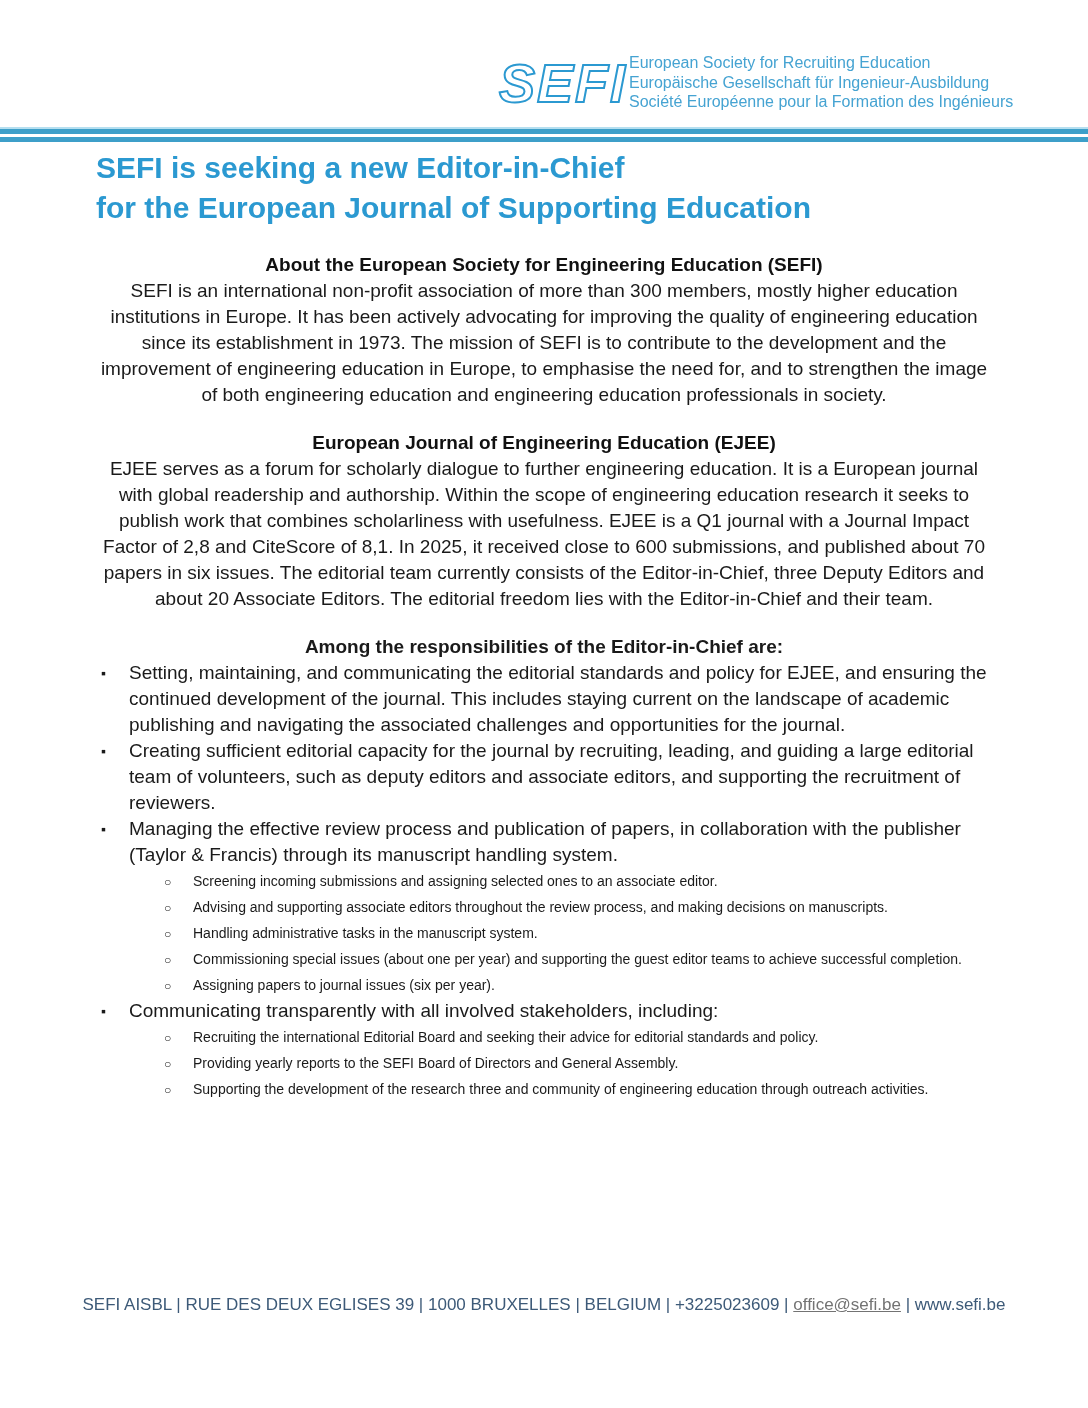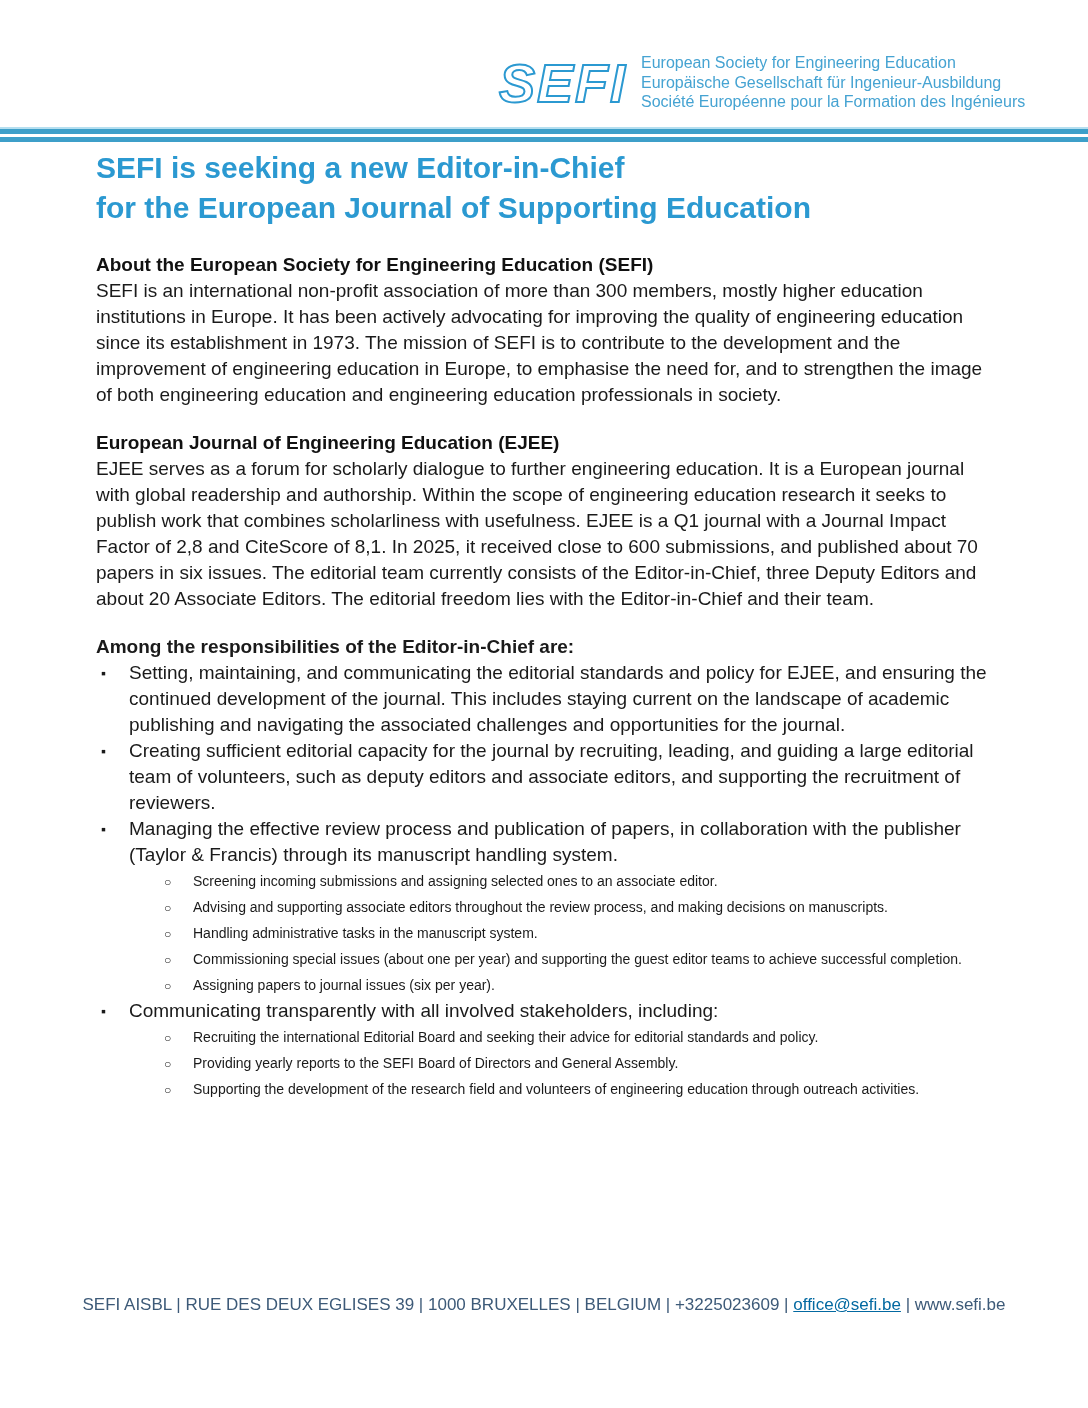--- a/index.html
+++ b/index.html
@@ -14,21 +14,20 @@
   }
 
   
   .header {
     box-sizing: border-box;
     height: 127px;
     padding-top: 50px;
     padding-left: 497px;
     display: flex;
     align-items: flex-start;
-    gap: 12px;
   }
   .logo-box { width: 132px; height: 64px; flex: 0 0 auto; }
   .org-names {
     padding-top: 3px;
     font-size: 16px;
     line-height: 19.5px;
     color: #45a3d2;
     white-space: nowrap;
   }
 
@@ -53,20 +52,21 @@
     font-size: 30px;
     line-height: 40px;
     font-weight: 700;
     color: #2b99d1;
   }
 
   .body-text, .section-heading, .list-intro {
     font-size: 19px;
     line-height: 26px;
     margin: 0;
+    text-align: center;
   }
   .section-heading { font-weight: 700; color: #111111; }
   .sec-about .section-heading { margin-top: 24px; }
   .sec-ejee  .section-heading { margin-top: 22px; }
   .list-intro { margin-top: 22px; font-weight: bold; }
 
   
   ul.l1, ul.l2 { list-style: none; margin: 0; padding: 0; }
   ul.l1 > li {
     position: relative;
@@ -104,38 +104,38 @@
     top: 1294px;
     left: 0;
     width: 100%;
     text-align: center;
     font-size: 17px;
     line-height: 22px;
     color: #3d5a78;
     white-space: nowrap;
   }
   .footer a {
-    color: #0369a1;
+    color: #737373;
     text-decoration: underline;
     cursor: pointer;
   }
 </style>
 </head>
 <body>
 
 <div class="page">
 
   <div class="header">
     <div class="logo-box">
       <svg width="132" height="64" viewBox="0 0 132 64">
         <text x="2" y="52" font-family="Liberation Sans, sans-serif" font-size="54" font-style="italic" font-weight="bold" fill="none" stroke="#2b99d1" stroke-width="2" letter-spacing="2">SEFI</text>
       </svg>
     </div>
     <div class="org-names">
-      <div>European Society for Engineering Education</div>
+      <div>European Society for Recruiting Education</div>
       <div>Europäische Gesellschaft für Ingenieur-Ausbildung</div>
       <div>Société Européenne pour la Formation des Ingénieurs</div>
     </div>
   </div>
 
   <div class="divider">
     <div class="ln1"></div>
     <div class="ln2"></div>
     <div class="gap"></div>
     <div class="ln3"></div>
@@ -192,21 +192,21 @@
         <li>
           <span>Communicating transparently with all involved stakeholders, including:</span>
           <ul class="l2">
             <li>
               <span>Recruiting the international Editorial Board and seeking their advice for editorial standards and policy.</span>
             </li>
             <li>
               <span>Providing yearly reports to the SEFI Board of Directors and General Assembly.</span>
             </li>
             <li>
-              <span>Supporting the development of the research field and volunteers of engineering education through outreach activities.</span>
+              <span>Supporting the development of the research three and community of engineering education through outreach activities.</span>
             </li>
           </ul>
         </li>
       </ul>
     </div>
 
   </div>
 
   <div class="footer">
     <span>SEFI AISBL | RUE DES DEUX EGLISES 39 | 1000 BRUXELLES | BELGIUM | +3225023609 | </span><a>office@sefi.be</a><span> | www.sefi.be</span>

